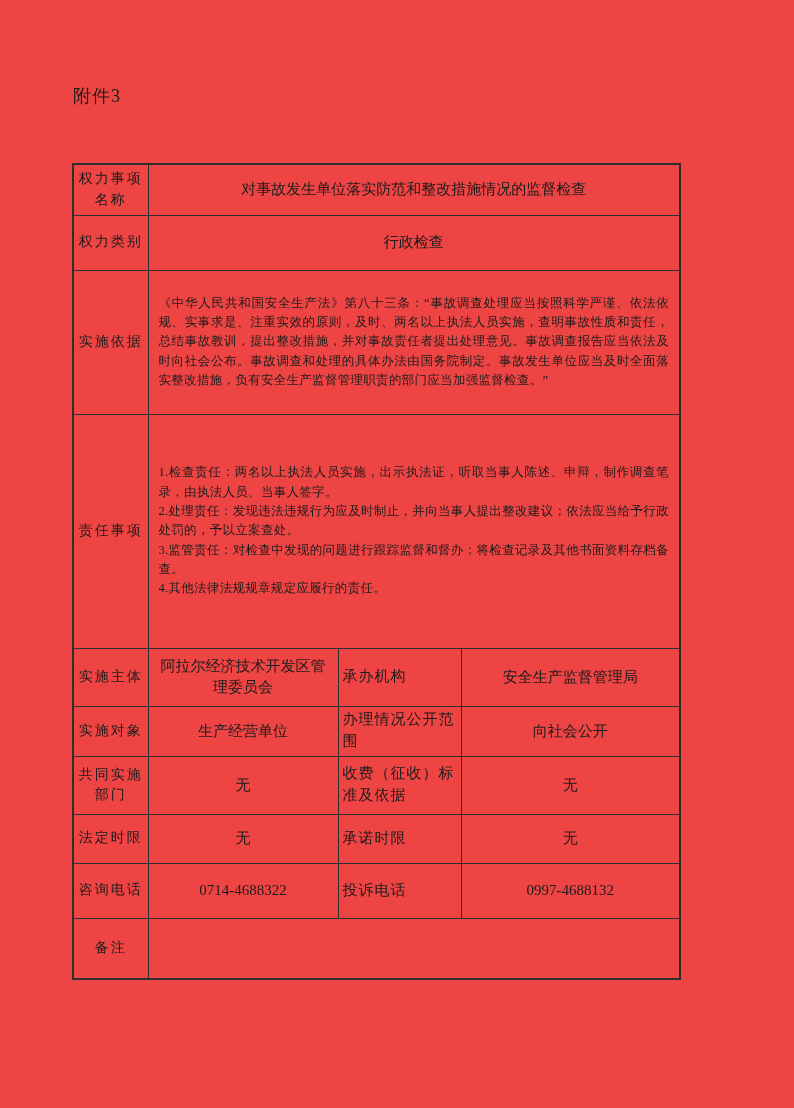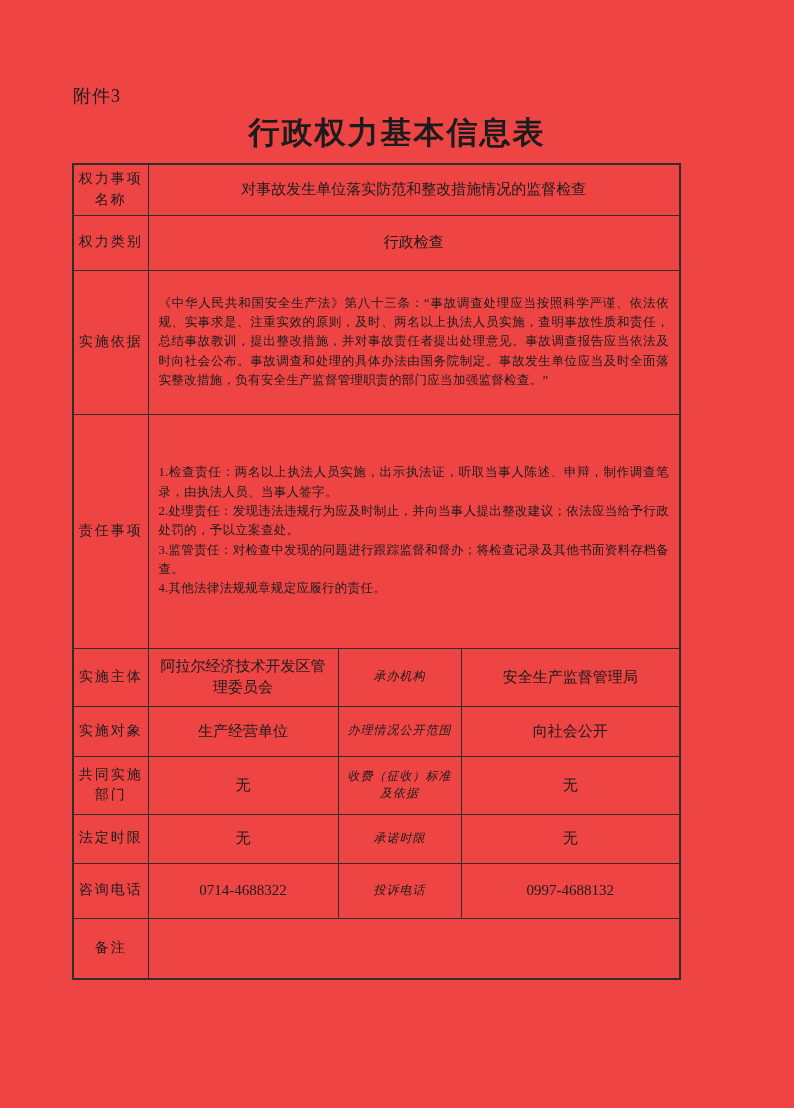--- a/index.html
+++ b/index.html
@@ -48,26 +48,24 @@
     overflow: hidden;
   }
   td.lbl {
     text-align: center;
     font-size: 14px;
     letter-spacing: 2px;
     line-height: 1.45;
     padding: 2px 4px;
   }
   td.lbl2 {
-    text-align: center;
-    font-size: 12px;
+    font-size: 15px;
     letter-spacing: 1px;
     line-height: 1.45;
     padding: 2px 4px;
-    font-style: italic;
   }
   td.val {
     text-align: center;
     font-size: 15px;
     line-height: 1.4;
     padding: 2px 8px;
   }
   td.longtext {
     text-align: justify;
     font-size: 12.5px;
@@ -87,21 +85,20 @@
   tr.r9  { height: 55px; }
   tr.r10 { height: 61px; }
 </style>
 </head>
 <body>
 
 <div class="page">
 
   <div class="attachment">附件3</div>
 
-  <div class="doc-title">行政权力基本信息表</div>
 
   <table class="info">
     <colgroup>
       <col style="width:75px">
       <col style="width:190px">
       <col style="width:123px">
       <col style="width:219px">
     </colgroup>
     <tbody>
       <tr class="r1">

